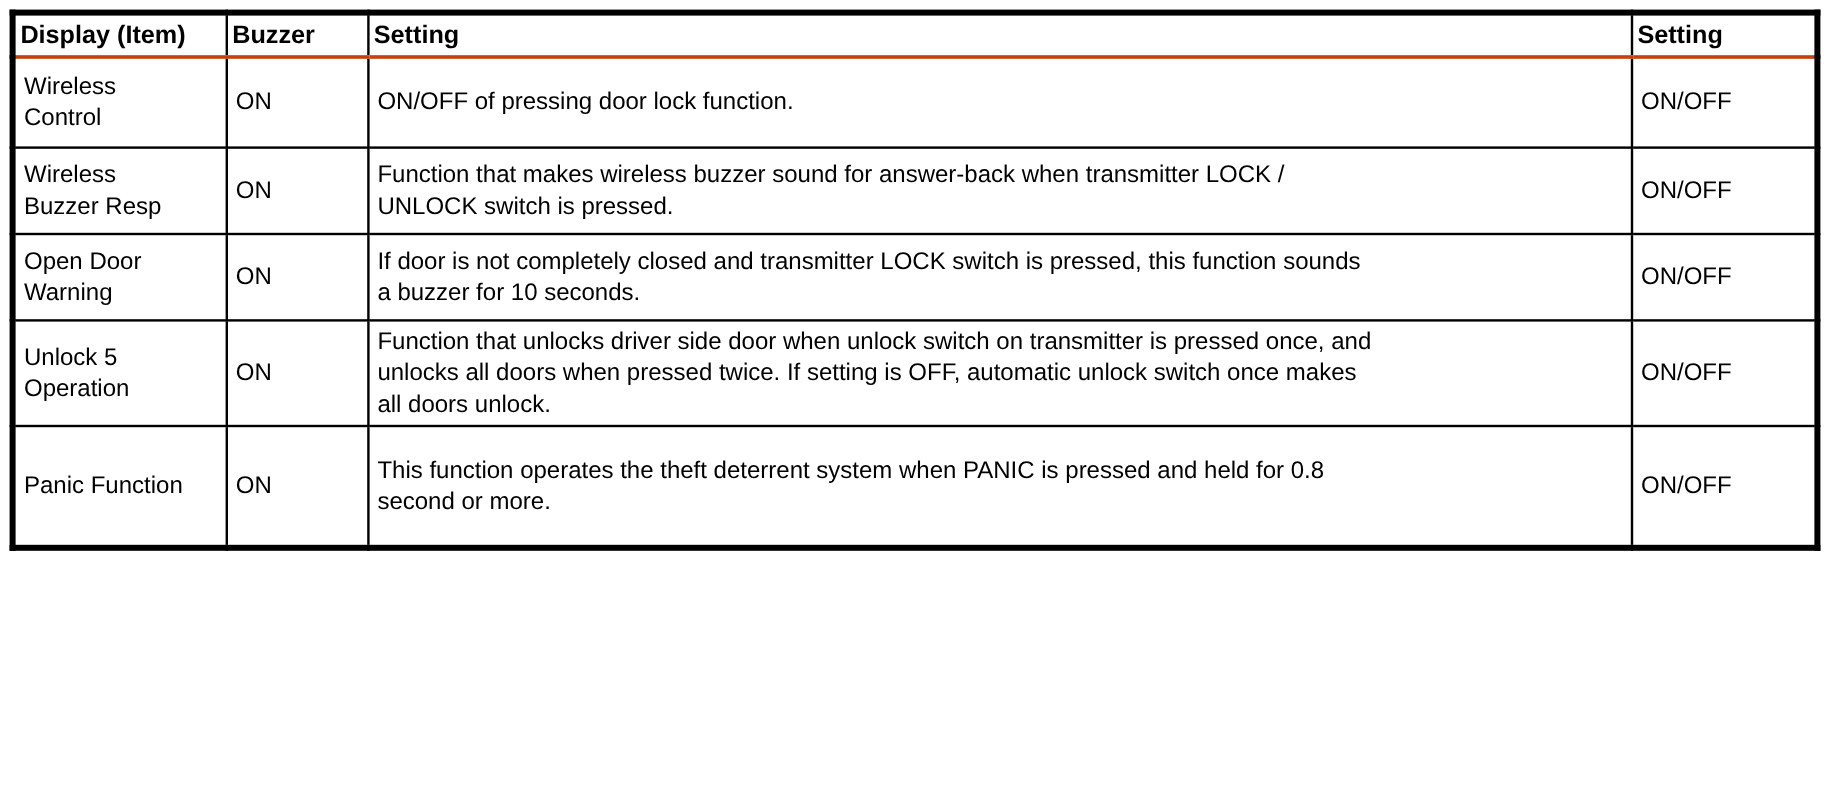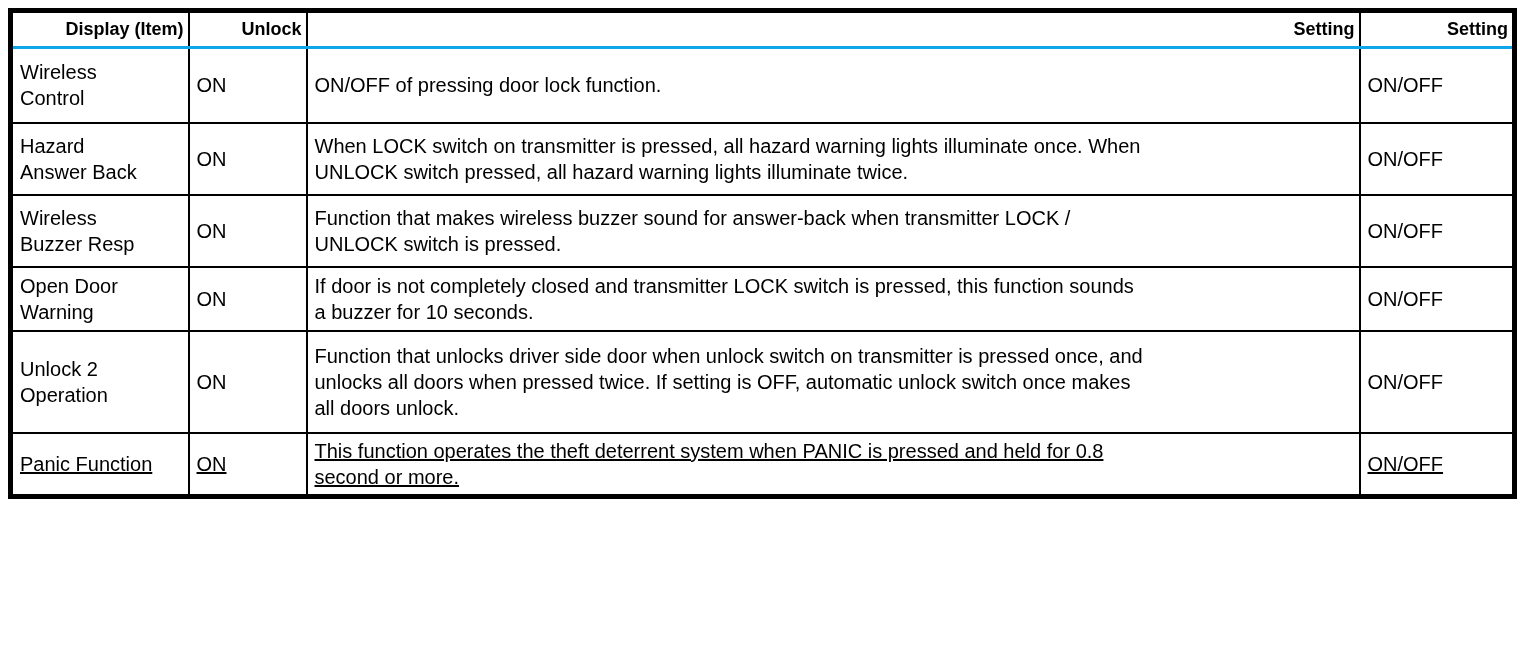--- a/index.html
+++ b/index.html
@@ -27,25 +27,25 @@
   col.c-content { width: 1053px; }
   col.c-setting { width: 155px; }
 
   th, td {
     border: 2px solid #000000;
     box-sizing: border-box;
     overflow: hidden;
   }
   thead th {
     height: 37px;
-    font-size: 18px;
+    font-size: 21px;
     font-weight: bold;
-    text-align: right;
+    text-align: left;
     vertical-align: middle;
-    border-bottom: 3px solid #0ea5e9;
+    border-bottom: 3px solid #c2410c;
     padding: 2px 4px;
   }
   tbody td {
     font-size: 20px;
     line-height: 26px;
     font-weight: normal;
     text-align: left;
     vertical-align: middle;
     padding: 4px 4px 4px 7px;
     white-space: pre-line;
@@ -65,63 +65,55 @@
 <table class="settings-table">
   <colgroup>
     <col class="c-item">
     <col class="c-default">
     <col class="c-content">
     <col class="c-setting">
   </colgroup>
   <thead>
     <tr>
       <th>Display (Item)</th>
-      <th>Unlock</th>
+      <th>Buzzer</th>
       <th>Setting</th>
       <th>Setting</th>
     </tr>
   </thead>
   <tbody id="table-body">
   <tr>
     <td>Wireless
 Control</td>
     <td>ON</td>
     <td>ON/OFF of pressing door lock function.</td>
     <td>ON/OFF</td>
   </tr>
 
-  <tr>
-    <td>Hazard
-Answer Back</td>
-    <td>ON</td>
-    <td>When LOCK switch on transmitter is pressed, all hazard warning lights illuminate once. When
-UNLOCK switch pressed, all hazard warning lights illuminate twice.</td>
-    <td>ON/OFF</td>
-  </tr>
 
   <tr>
     <td>Wireless
 Buzzer Resp</td>
     <td>ON</td>
     <td>Function that makes wireless buzzer sound for answer-back when transmitter LOCK /
 UNLOCK switch is pressed.</td>
     <td>ON/OFF</td>
   </tr>
 
   <tr>
     <td>Open Door
 Warning</td>
     <td>ON</td>
     <td>If door is not completely closed and transmitter LOCK switch is pressed, this function sounds
 a buzzer for 10 seconds.</td>
     <td>ON/OFF</td>
   </tr>
 
   <tr>
-    <td>Unlock 2
+    <td>Unlock 5
 Operation</td>
     <td>ON</td>
     <td>Function that unlocks driver side door when unlock switch on transmitter is pressed once, and
 unlocks all doors when pressed twice. If setting is OFF, automatic unlock switch once makes
 all doors unlock.</td>
     <td>ON/OFF</td>
   </tr>
 
   <tr>
     <td>Panic Function</td>

